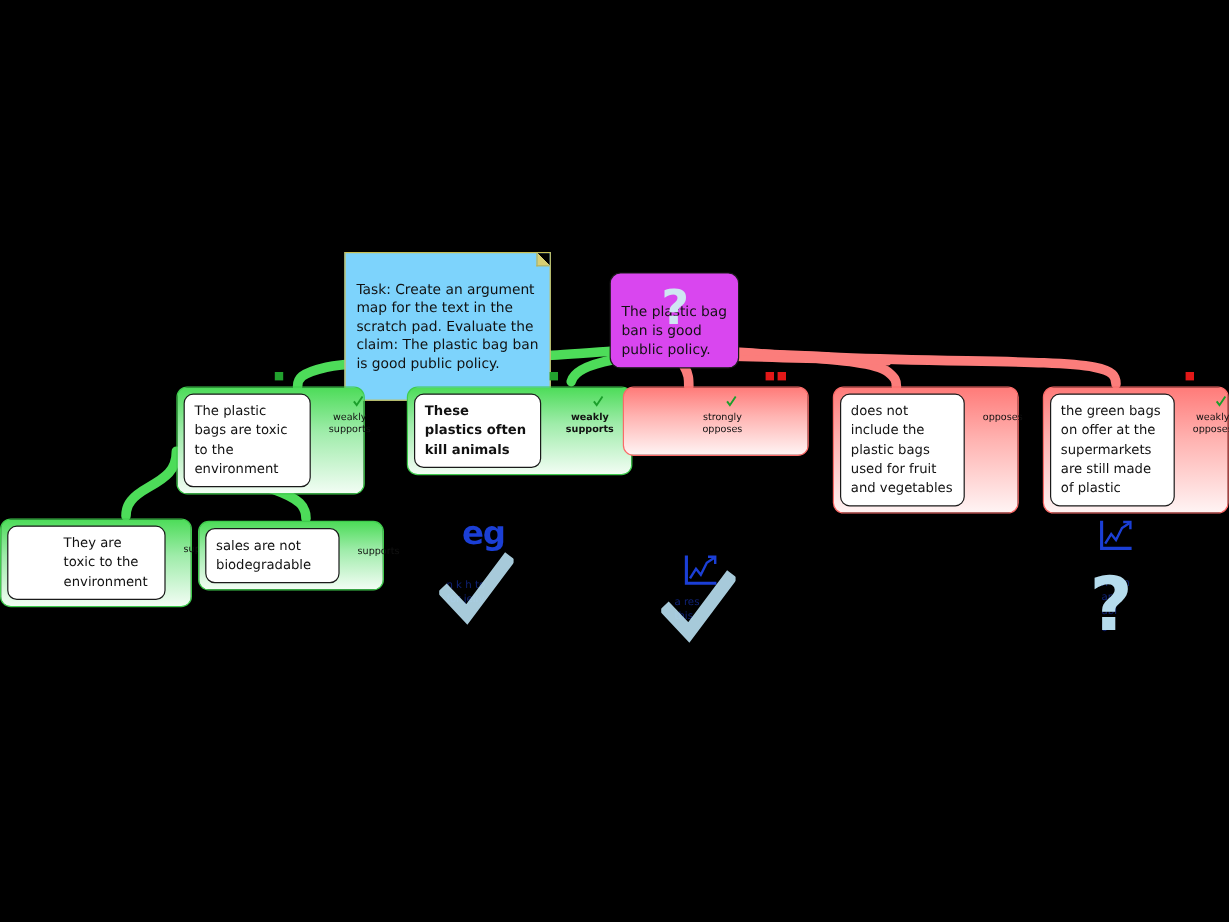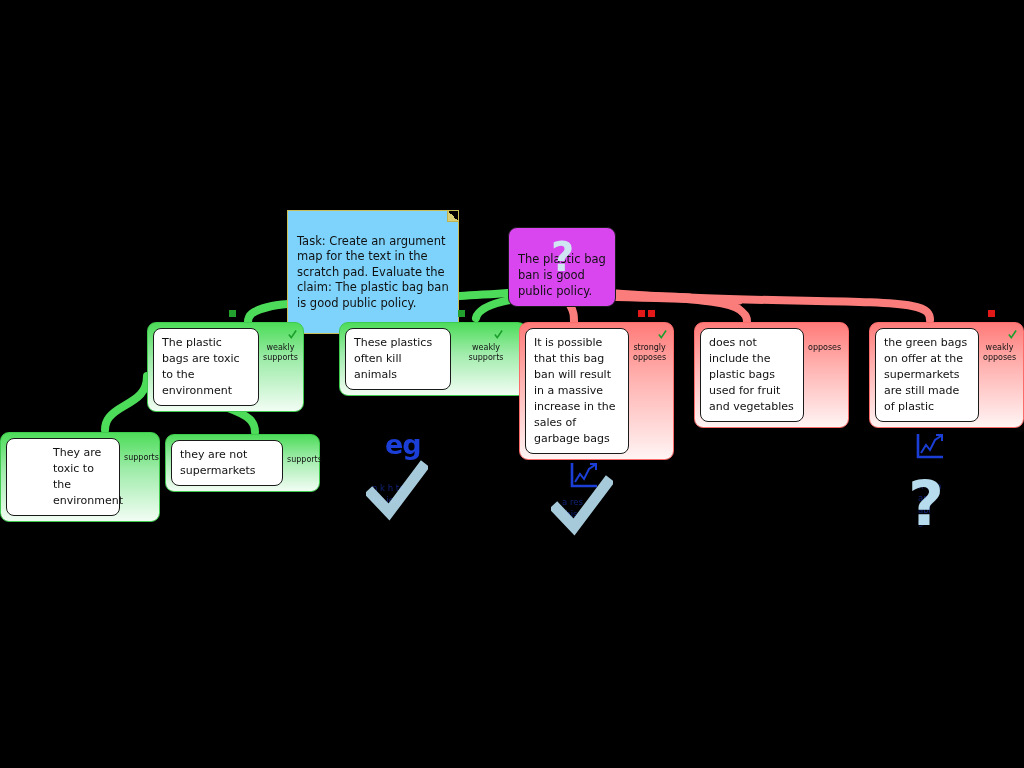--- a/index.html
+++ b/index.html
@@ -73,21 +73,21 @@
     line-height: 16px;
     color: #111;
     white-space: pre-line;
     flex: 0 0 auto;
   }
   .node .badge {
     font-size: 8px;
     line-height: 10.5px;
     color: #111;
     text-align: center;
-    padding: 4px 4px 0 4px;
+    padding: 4px 4px 0 15px;
     position: relative;
     white-space: pre-line;
     flex: 1 1 auto;
   }
   .badge .tick {
     position: absolute;
     left: 50%; top: 1px;
     margin-left: 8px;
     width: 9px; height: 11px;
   }
@@ -175,37 +175,36 @@
 supports</span>
       <svg class="tick" viewBox="0 0 10 12">
         <path d="M1,6 L3.6,9.5 L9,1.5" fill="none" stroke="#1b9e2b" stroke-width="1.8"></path>
       </svg>
     </div>
   </div>
 
   <div class="markers green" style="left:458px; top:310px;">
     <i></i>
   </div>
-  <div class="node support" style="left:339px; top:322px; width:188px;">
+  <div class="node support" style="left:339px; top:322px; width:188px;font-weight:bold;">
     <div class="body" style="width:106px;">These plastics often kill animals</div>
     <div class="badge">
       <span>weakly
 supports</span>
       <svg class="tick" viewBox="0 0 10 12">
         <path d="M1,6 L3.6,9.5 L9,1.5" fill="none" stroke="#1b9e2b" stroke-width="1.8"></path>
       </svg>
     </div>
   </div>
 
   <div class="markers red" style="left:638px; top:310px;">
     <i></i>
     <i></i>
   </div>
   <div class="node oppose" style="left:519px; top:322px; width:155px;">
-    <div class="body" style="width:104px;">It is possible that this bag ban will result in a massive increase in the sales of garbage bags</div>
     <div class="badge">
       <span>strongly
 opposes</span>
       <svg class="tick" viewBox="0 0 10 12">
         <path d="M1,6 L3.6,9.5 L9,1.5" fill="none" stroke="#1b9e2b" stroke-width="1.8"></path>
       </svg>
     </div>
   </div>
 
   <div class="node oppose" style="left:694px; top:322px; width:155px;">
@@ -223,28 +222,28 @@
     <div class="badge">
       <span>weakly
 opposes</span>
       <svg class="tick" viewBox="0 0 10 12">
         <path d="M1,6 L3.6,9.5 L9,1.5" fill="none" stroke="#1b9e2b" stroke-width="1.8"></path>
       </svg>
     </div>
   </div>
 
   <div class="node support" style="left:0px; top:432px; width:160px;">
-    <div class="body" style="width:114px;padding-left:46px;">They are toxic to the environment</div>
+    <div class="body" style="width:132px;padding-left:46px;">They are toxic to the environment</div>
     <div class="badge">
       <span>supports</span>
     </div>
   </div>
 
   <div class="node support" style="left:165px; top:434px; width:155px;">
-    <div class="body" style="width:112px;">they are not supermarkets</div>
+    <div class="body" style="width:112px;">sales are not biodegradable</div>
     <div class="badge">
       <span>supports</span>
     </div>
   </div>
 
   <div class="wm wm-eg" style="left:385px; top:429px;">eg</div>
   <div class="wm-ghosttext" style="left:372px; top:482px;">n k  h to
 for jelly</div>
   <svg class="wm wm-check" style="left:366px; top:460px;" viewBox="0 0 62 62">
     <path d="M6,34 L23,52 L56,8" fill="none" stroke="#b6dced" stroke-width="11" stroke-linecap="square"></path>

